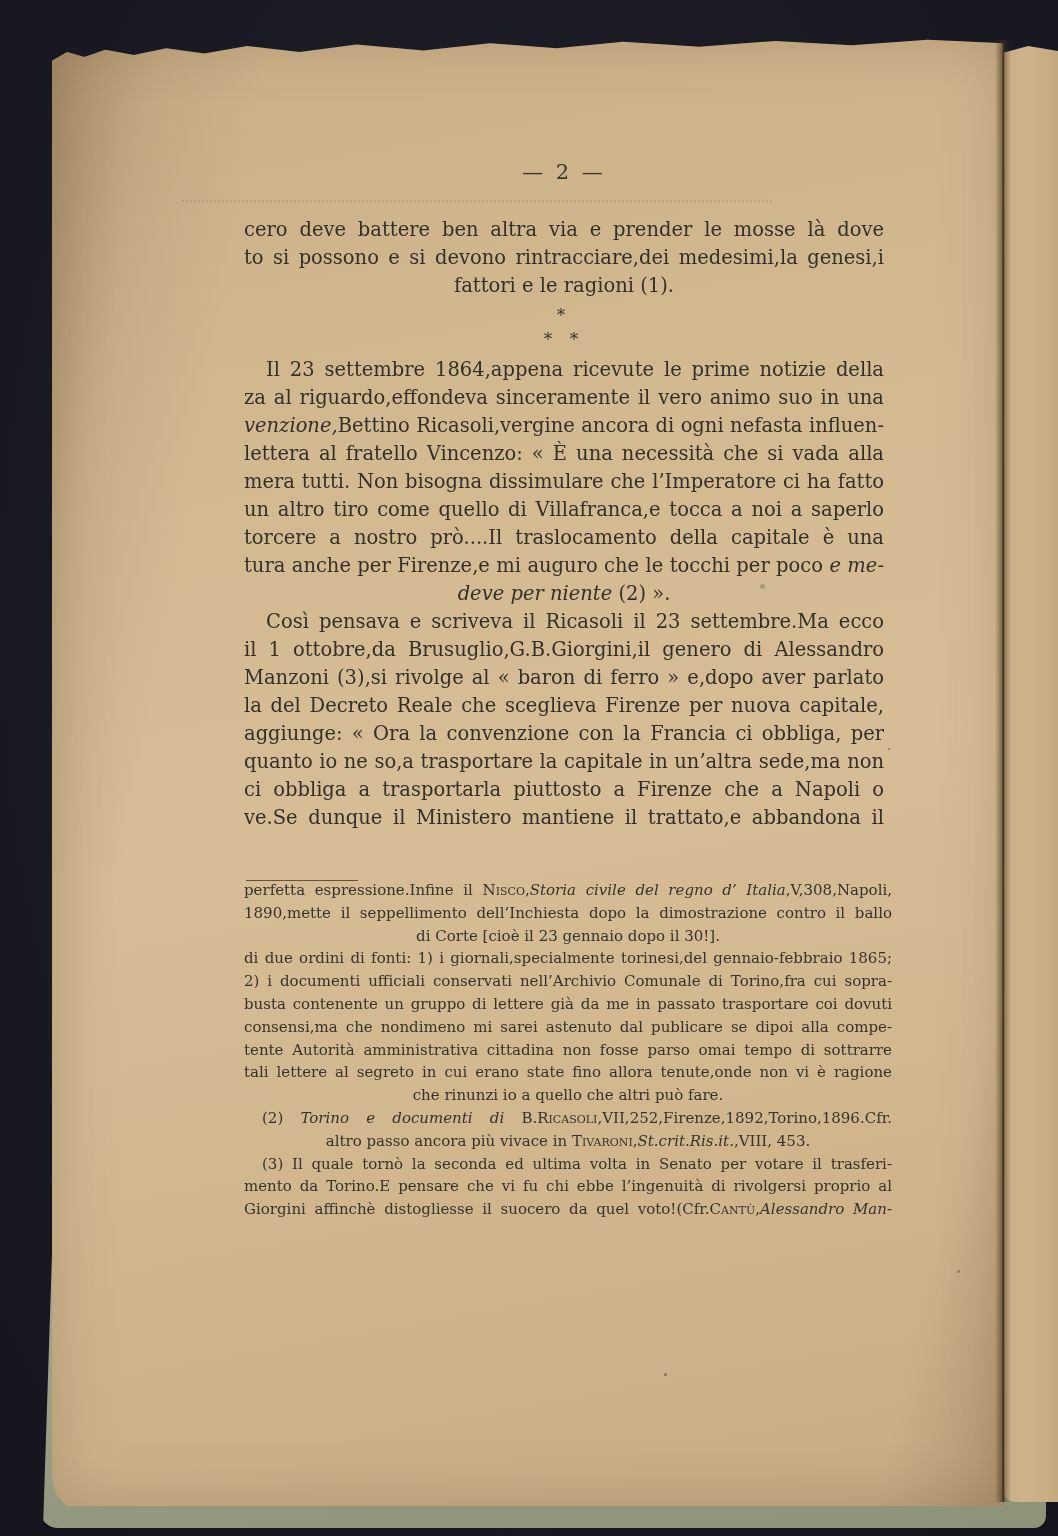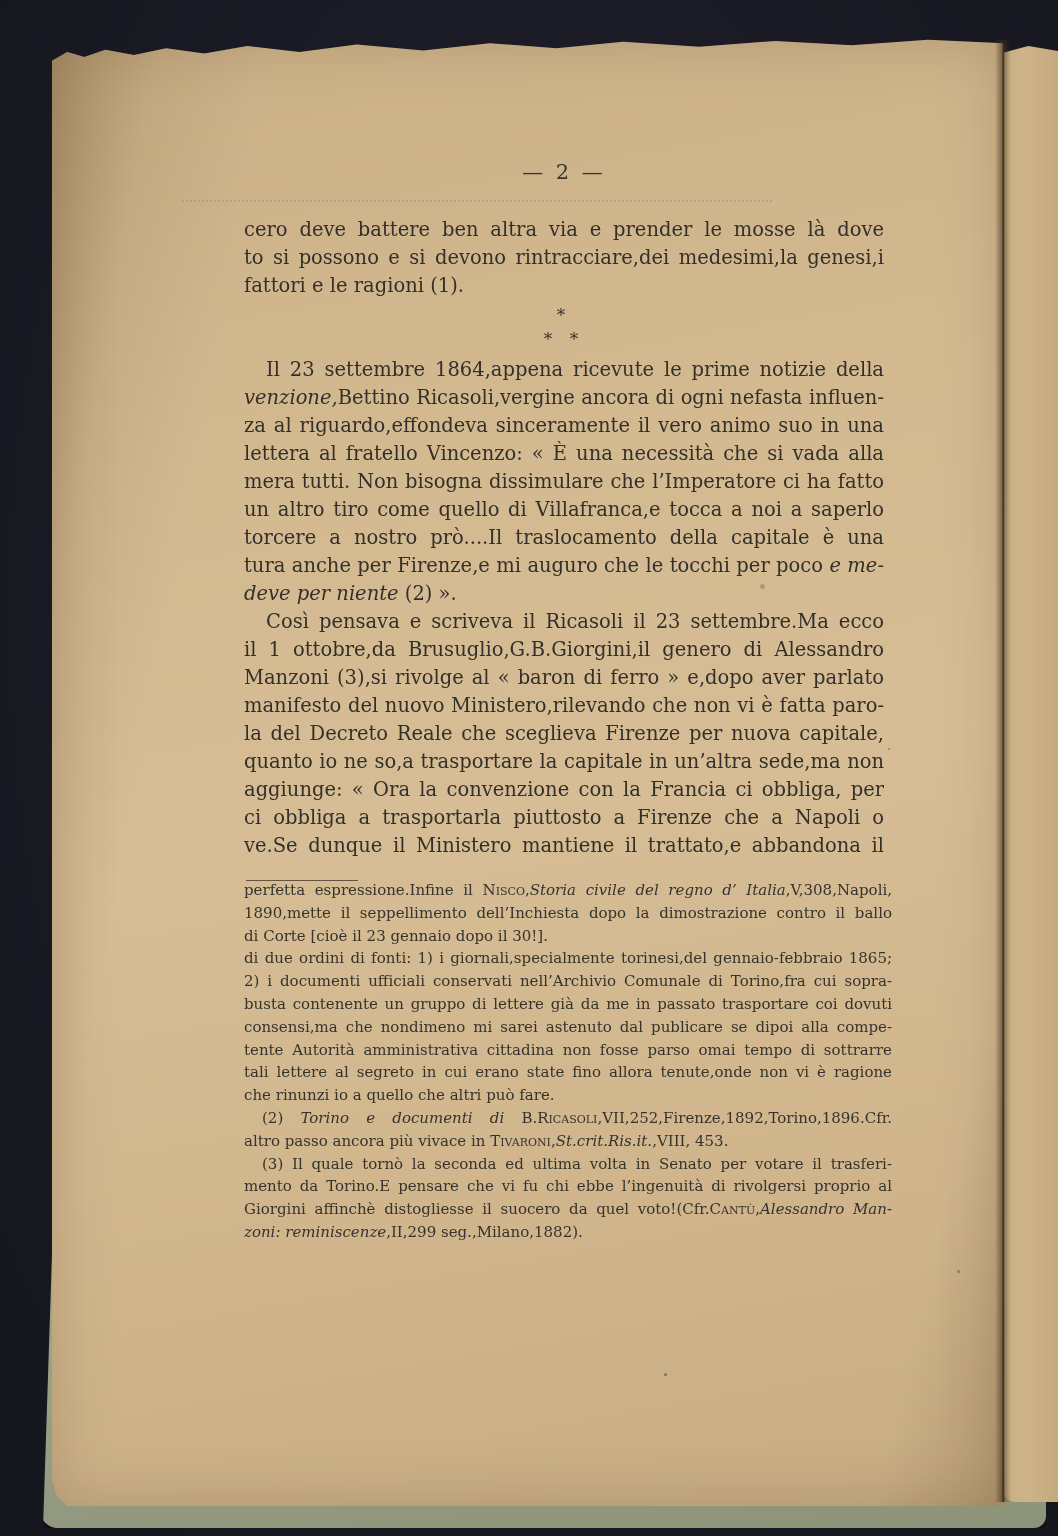--- a/index.html
+++ b/index.html
@@ -65,21 +65,21 @@
 
   .body-text {
     position:absolute; left:192px; top:178px; width:640px;
     font-size:19.5px; color:#33302a;
   }
   .footnotes {
     position:absolute; left:192px; top:841px; width:648px;
     font-size:15px; color:#36332c;
   }
 
-  .line { height:28px; line-height:28px; overflow:hidden; text-align:left; }
+  .line { height:28px; line-height:28px; overflow:hidden; text-align:center; }
   .footnotes .line { height:22.8px; line-height:22.8px; }
   .line.just { text-align:justify; text-align-last:justify; }
   .line.ind  { text-indent:22px; }
   .footnotes .line.ind { text-indent:18px; }
 
   .i  { font-style:italic; }
   .sc { font-variant:small-caps; }
 
   .asterism {
     height:56px; padding-top:4px; box-sizing:border-box;
@@ -114,35 +114,34 @@
         <div class="line just"><span>cero deve battere ben altra via e prender le mosse là dove soltan-</span></div>
         <div class="line just"><span>to si possono e si devono rintracciare,dei medesimi,la genesi,i</span></div>
         <div class="line"><span>fattori e le ragioni (1).</span></div>
       </div>
     <div class="asterism">
       <span class="ast-row">*</span>
       <span class="ast-row">* *</span>
     </div>
     <div id="para-rest">
         <div class="line just ind"><span>Il 23 settembre 1864,appena ricevute le prime notizie della </span></div>
+        <div class="line just"><span>za al riguardo,effondeva sinceramente il vero animo suo in una</span></div>
         <div class="line just"><span class="i">venzione,</span><span>Bettino Ricasoli,vergine ancora di ogni nefasta influen-</span></div>
-        <div class="line just"><span>za al riguardo,effondeva sinceramente il vero animo suo in una</span></div>
         <div class="line just"><span>lettera al fratello Vincenzo: « È una necessità che si vada alla Ca-</span></div>
         <div class="line just"><span>mera tutti. Non bisogna dissimulare che l’Imperatore ci ha fatto</span></div>
         <div class="line just"><span>un altro tiro come quello di Villafranca,e tocca a noi a saperlo ri-</span></div>
         <div class="line just"><span>torcere a nostro prò....Il traslocamento della capitale è una sven-</span></div>
         <div class="line just"><span>tura anche per Firenze,e mi auguro che le tocchi per poco </span><span class="i">e me-</span></div>
         <div class="line"><span class="i">deve per niente</span><span> (2) ».</span></div>
         <div class="line just ind"><span>Così pensava e scriveva il Ricasoli il 23 settembre.Ma ecco che</span></div>
         <div class="line just"><span>il 1 ottobre,da Brusuglio,G.B.Giorgini,il genero di Alessandro</span></div>
         <div class="line just"><span>Manzoni (3),si rivolge al « baron di ferro » e,dopo aver parlato del</span></div>
-        <div class="line just"><span>manifesto del nuovo Ministero,rilevando che non vi è fatta paro-</span></div>
         <div class="line just"><span>la del Decreto Reale che sceglieva Firenze per nuova capitale,</span></div>
+        <div class="line just"><span>aggiunge: « Ora la convenzione con la Francia ci obbliga, per</span></div>
         <div class="line just"><span>quanto io ne so,a trasportare la capitale in un’altra sede,ma non</span></div>
-        <div class="line just"><span>aggiunge: « Ora la convenzione con la Francia ci obbliga, per</span></div>
         <div class="line just"><span>ci obbliga a trasportarla piuttosto a Firenze che a Napoli o altro-</span></div>
         <div class="line just"><span>ve.Se dunque il Ministero mantiene il trattato,e abbandona il de-</span></div>
       </div>
   </div>
 
   <div class="footnote-separator"></div>
   <div class="footnotes" id="footnotes">
       <div class="line just"><span>perfetta espressione.Infine il </span><span class="sc">Nisco</span><span>,</span><span class="i">Storia civile del regno d’ Italia</span><span>,V,308,Napoli,</span></div>
       <div class="line just"><span>1890,mette il seppellimento dell’Inchiesta dopo la dimostrazione contro il ballo</span></div>
       <div class="line"><span>di Corte [cioè il 23 gennaio dopo il 30!].</span></div>
@@ -151,21 +150,20 @@
       <div class="line just"><span>busta contenente un gruppo di lettere già da me in passato trasportare coi dovuti</span></div>
       <div class="line just"><span>consensi,ma che nondimeno mi sarei astenuto dal publicare se dipoi alla compe-</span></div>
       <div class="line just"><span>tente Autorità amministrativa cittadina non fosse parso omai tempo di sottrarre</span></div>
       <div class="line just"><span>tali lettere al segreto in cui erano state fino allora tenute,onde non vi è ragione</span></div>
       <div class="line"><span>che rinunzi io a quello che altri può fare.</span></div>
       <div class="line just ind"><span>(2) </span><span class="i">Torino e documenti di</span><span> B.</span><span class="sc">Ricasoli</span><span>,VII,252,Firenze,1892,Torino,1896.Cfr.</span></div>
       <div class="line"><span>altro passo ancora più vivace in </span><span class="sc">Tivaroni</span><span>,</span><span class="i">St.crit.Ris.it.</span><span>,VIII, 453.</span></div>
       <div class="line just ind"><span>(3) Il quale tornò la seconda ed ultima volta in Senato per votare il trasferi-</span></div>
       <div class="line just"><span>mento da Torino.E pensare che vi fu chi ebbe l’ingenuità di rivolgersi proprio al</span></div>
       <div class="line just"><span>Giorgini affinchè distogliesse il suocero da quel voto!(Cfr.</span><span class="sc">Cantù</span><span>,</span><span class="i">Alessandro Man-</span></div>
-      <div class="line"><span class="i">zoni: reminiscenze</span><span>,II,299 seg.,Milano,1882).</span></div>
     </div>
 
   <div class="speck s1"></div>
   <div class="speck s2"></div>
   <div class="speck s3"></div>
   <div class="speck s4"></div>
 </div>
 
 <div class="gutter-crease"></div>
 

